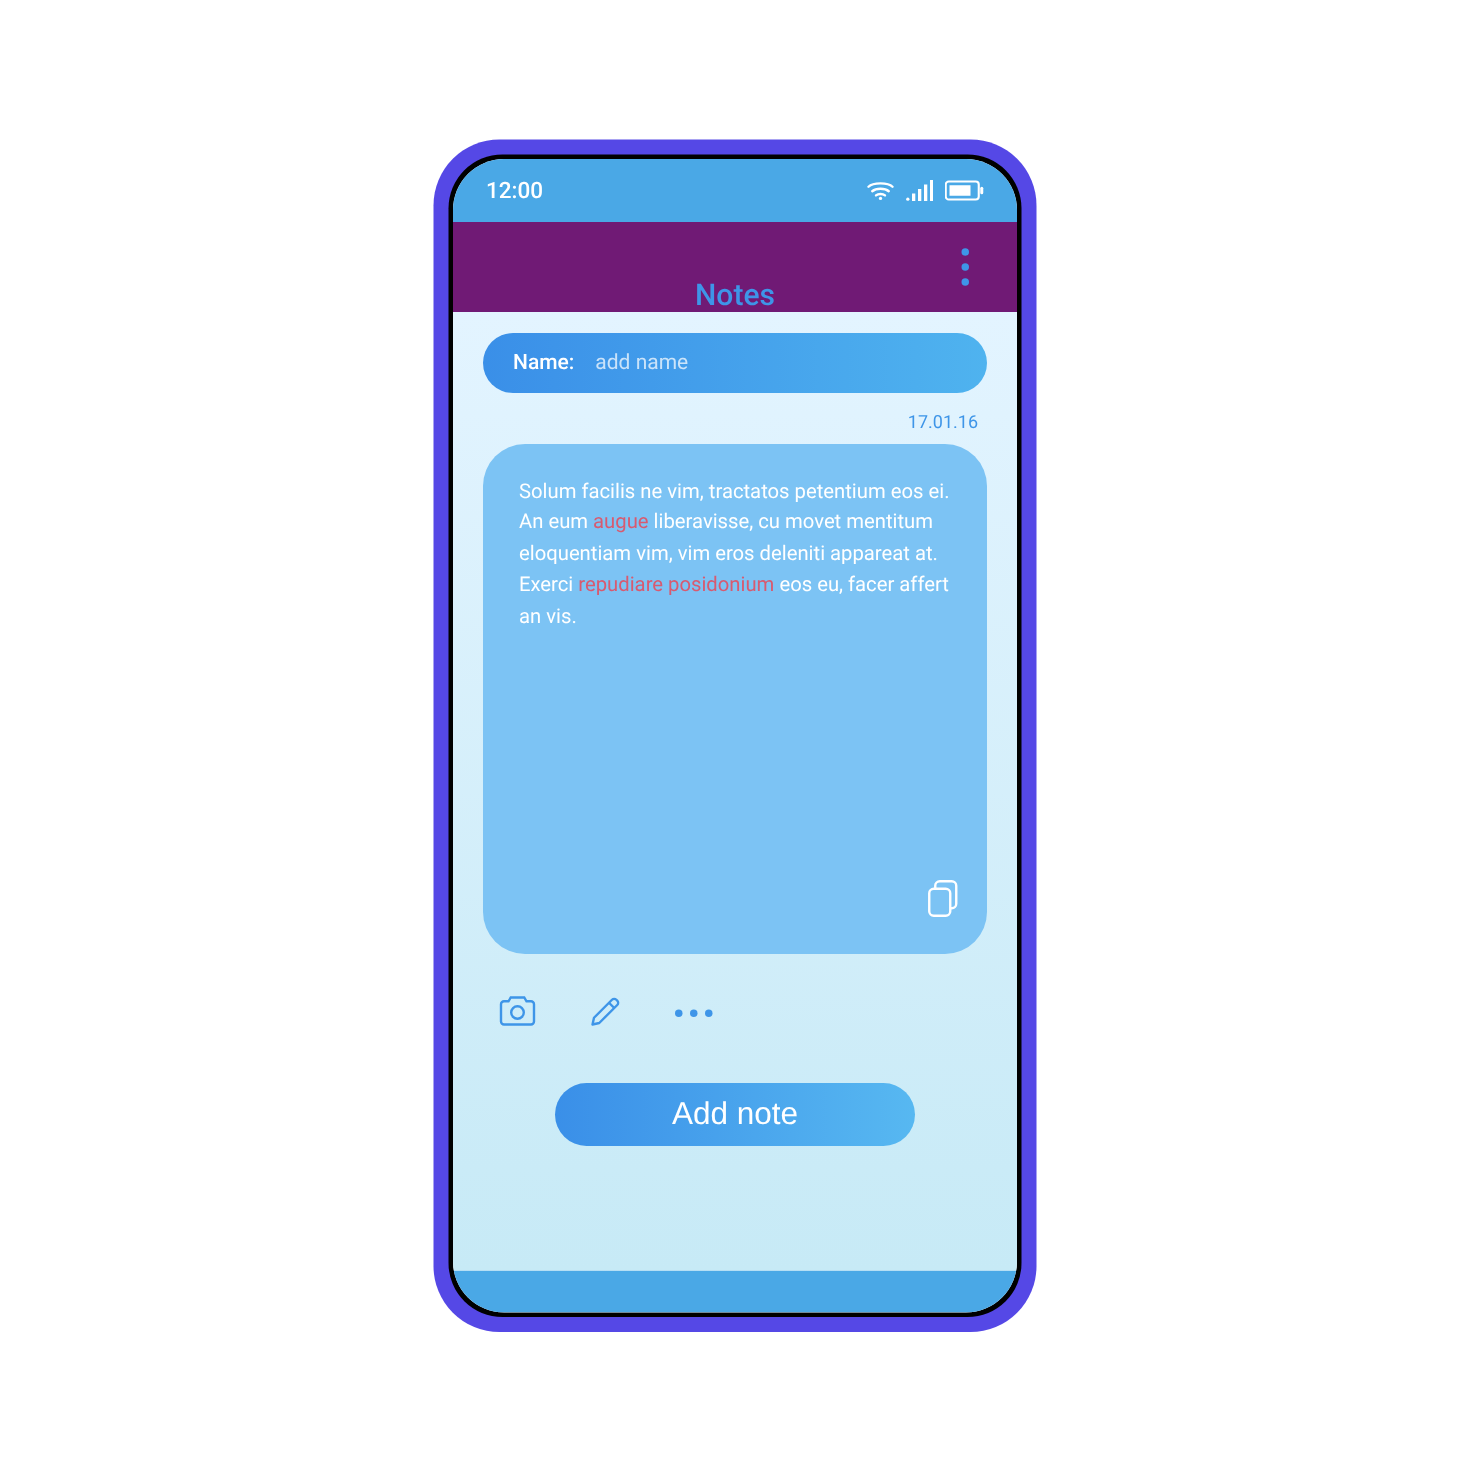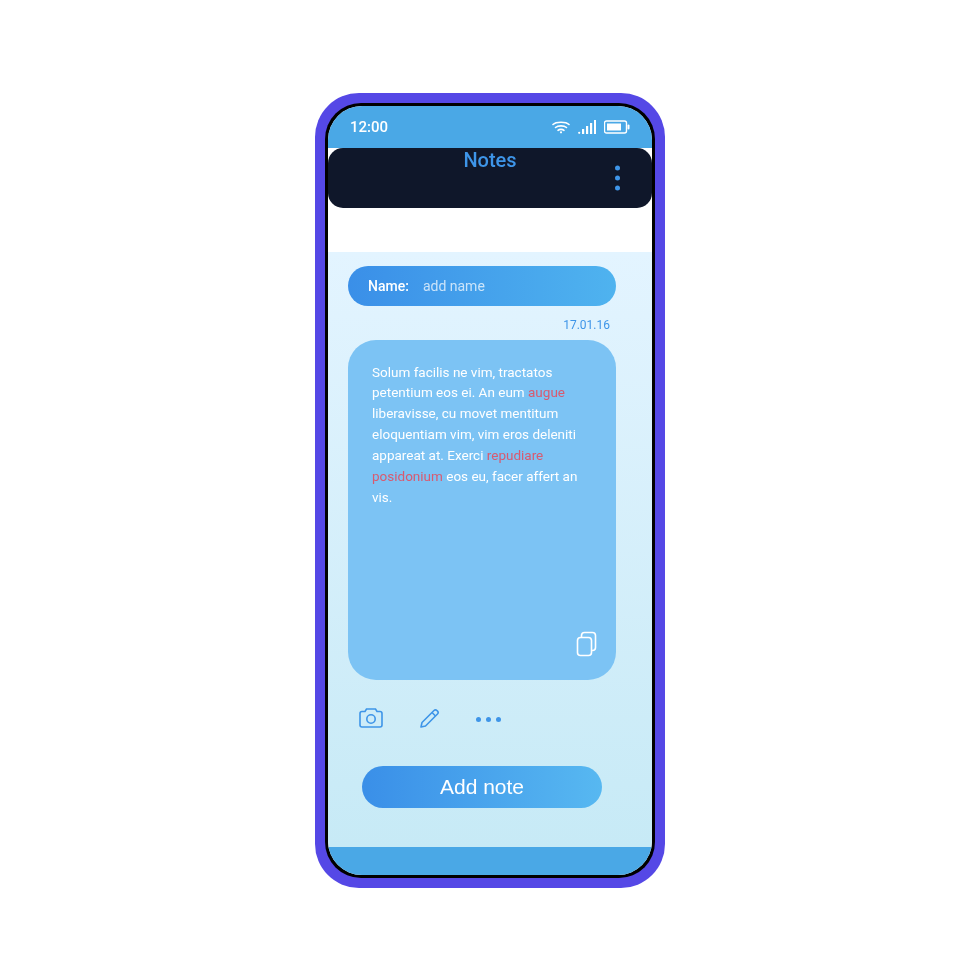--- a/index.html
+++ b/index.html
@@ -6,21 +6,21 @@
   body {
     width: 980px;
     height: 980px;
     background: #ffffff;
     display: flex;
     align-items: center;
     justify-content: center;
     font-family: -apple-system, "Segoe UI", Roboto, Arial, sans-serif;
   }
   .phone-frame {
-    width: 350px;
+    width: 402px;
     height: 795px;
     background: #5548e6;
     border-radius: 44px;
     padding: 10px;
     position: relative;
   }
   .screen-outer {
     width: 100%;
     height: 100%;
     background: #000;
@@ -49,26 +49,25 @@
     padding: 0 22px 0 22px;
     font-size: 15px;
     font-weight: 500;
   }
   .status-icons { display: flex; align-items: center; gap: 8px; }
   .status-icons svg { display: block; }
 
   
   .app-header {
     height: 60px;
-    background: #0f172a;
-    display: flex;
-    align-items: flex-start;
+    background: #701a75;
+    display: flex;
+    align-items: flex-end;
     justify-content: center;
     position: relative;
-    border-radius: 15px;
   }
   .app-title {
     color: #3e95e8;
     font-size: 20px;
     font-weight: 500;
   }
   .menu-dots {
     position: absolute;
     right: 26px;
     top: 50%;
@@ -81,23 +80,22 @@
   .menu-dots span {
     width: 5px; height: 5px; border-radius: 50%; background: #3e95e8;
   }
 
   
   .app-body {
     flex: 1;
     background: linear-gradient(to bottom, #e3f4ff 0%, #c7eaf6 100%);
     display: flex;
     flex-direction: column;
-    padding: 14px 36px 0 20px;
-    position: relative;
-    margin-top: 44px;
+    padding: 14px 20px 0 20px;
+    position: relative;
   }
 
   .name-pill {
     background: linear-gradient(to right, #3a8fe8, #4fb3ef);
     border-radius: 999px;
     height: 40px;
     display: flex;
     align-items: center;
     padding: 0 20px;
     gap: 14px;

